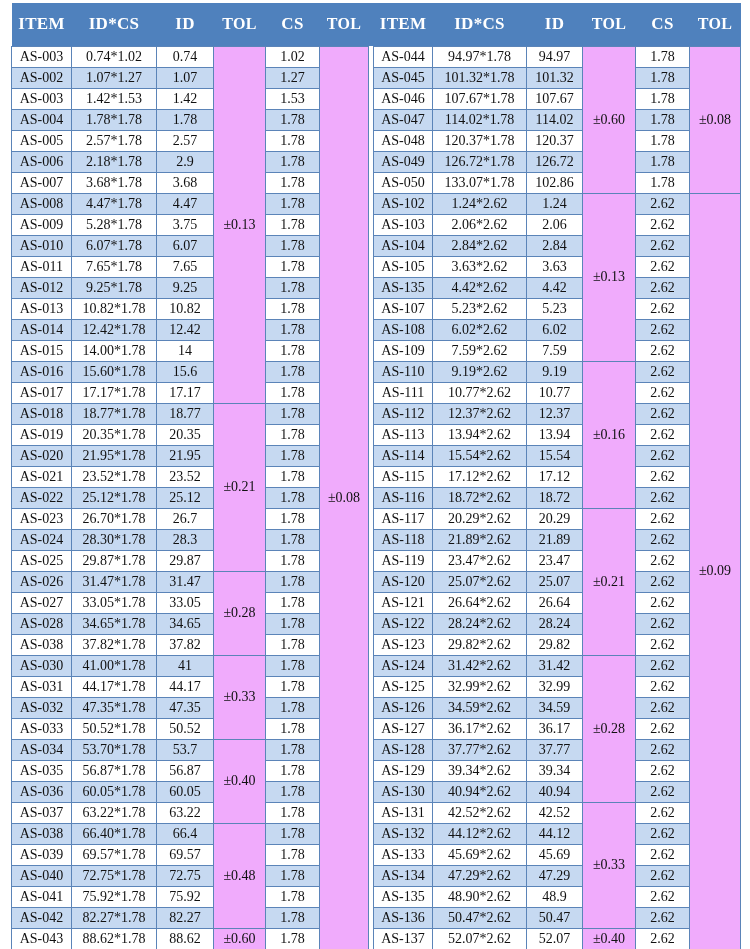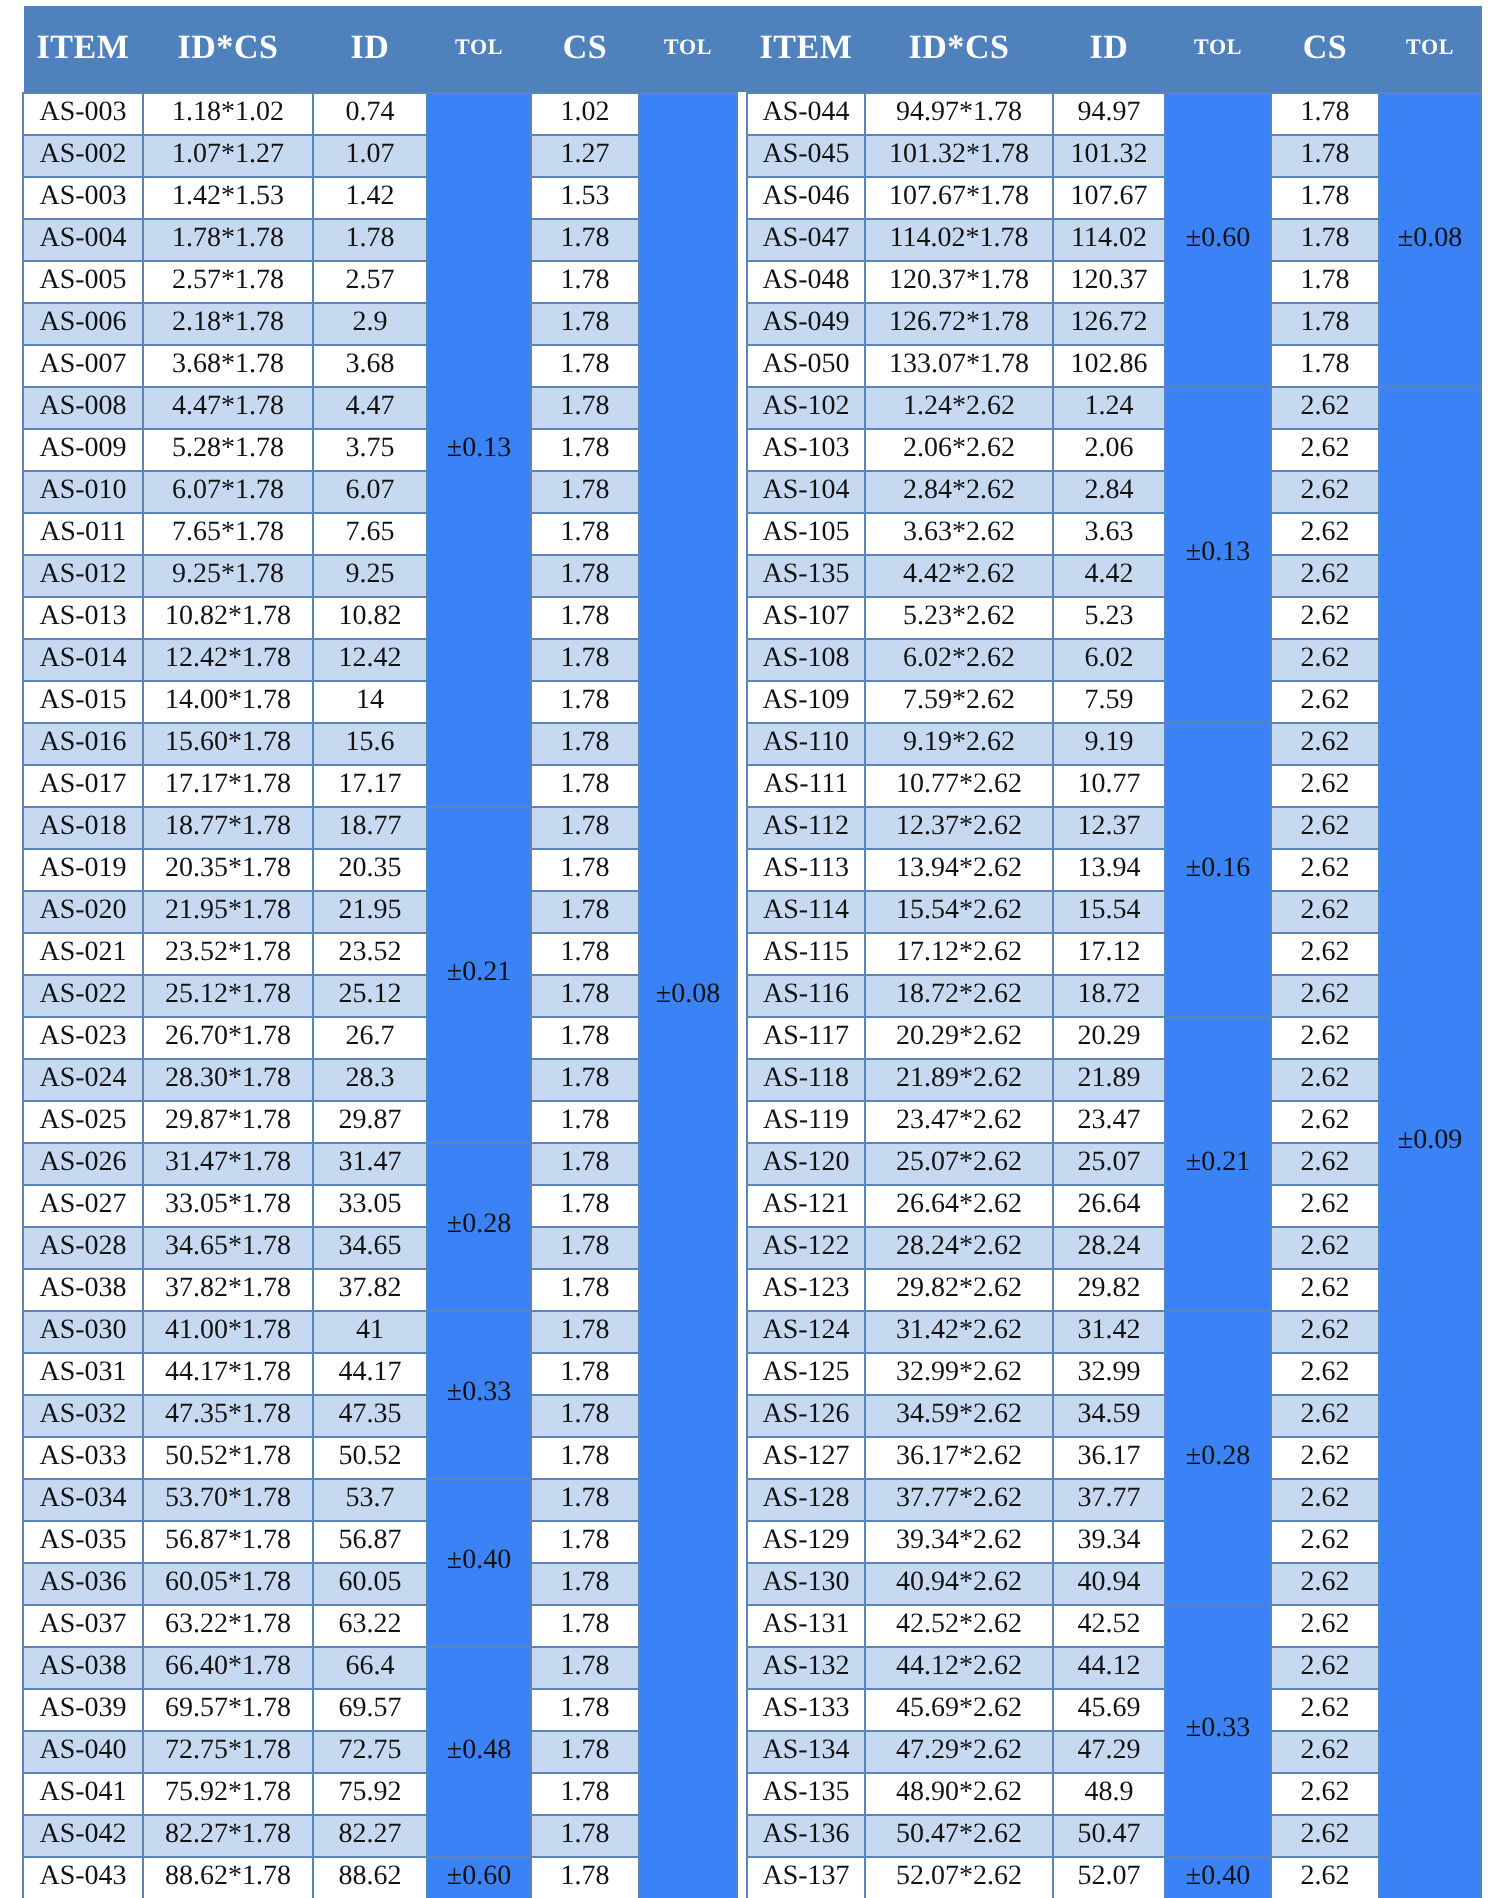--- a/index.html
+++ b/index.html
@@ -29,32 +29,32 @@
   .tbl-left{left:11px;width:357px;}
   .tbl-right{left:373px;width:367px;}
   thead th{
     background:var(--header-bg);
     color:var(--header-text);
     border:0;height:43px;
     font-size:17px;font-weight:bold;
     text-align:center;vertical-align:middle;
     letter-spacing:.3px;
   }
-  thead th.tol-h{font-size:11px;text-align:center;}
+  thead th.tol-h{font-size:16px;text-align:center;}
   tbody tr{height:21px;}
   tbody td{
     border:1px solid var(--border);
     background:#ffffff;
     color:var(--body-text);
     font-size:14px;
     text-align:center;vertical-align:middle;
     padding:0;overflow:hidden;white-space:nowrap;
   }
   tbody tr:nth-child(even) td.stripe{background:var(--stripe);}
-  tbody td.tol-cell{background:#3b82f6;font-size:14px;}
+  tbody td.tol-cell{background:#f0abfc;font-size:14px;}
 </style>
 </head>
 <body>
 
 <div class="page">
   <div class="hdr-fill"></div>
 
   <table class="tbl-left">
     <colgroup>
       <col style="width:60px">
@@ -70,21 +70,21 @@
         <th>ID*CS</th>
         <th>ID</th>
         <th class="tol-h">TOL</th>
         <th>CS</th>
         <th class="tol-h">TOL</th>
       </tr>
     </thead>
     <tbody id="tbody-left">
         <tr>
           <td class="stripe">AS-003</td>
-          <td class="stripe">1.18*1.02</td>
+          <td class="stripe">0.74*1.02</td>
           <td class="stripe">0.74</td>
           <td class="tol-cell" rowspan="17">±0.13</td>
           <td class="stripe">1.02</td>
           <td class="tol-cell" rowspan="43">±0.08</td>
         </tr>
         <tr>
           <td class="stripe">AS-002</td>
           <td class="stripe">1.07*1.27</td>
           <td class="stripe">1.07</td>
           <td class="stripe">1.27</td>

